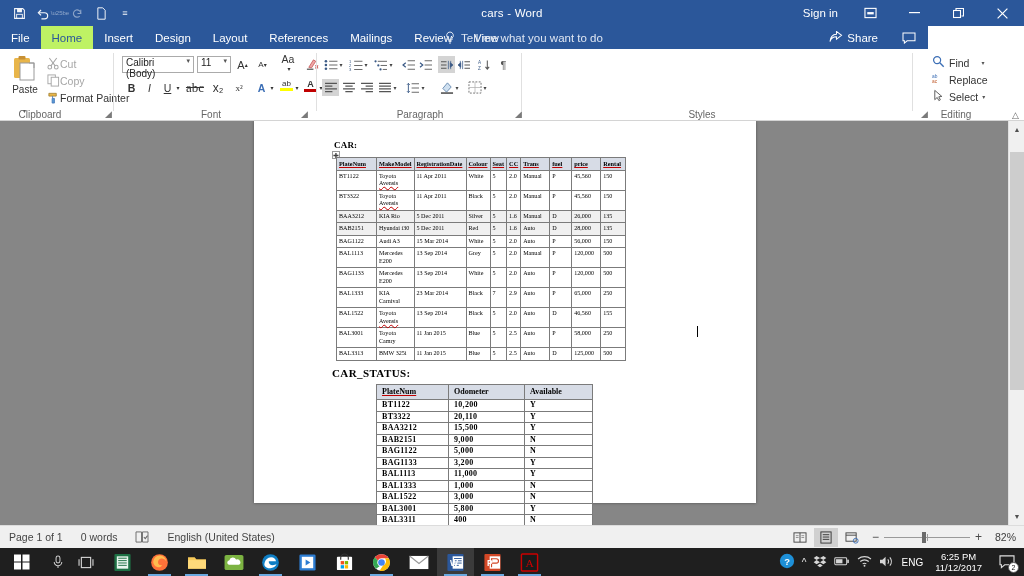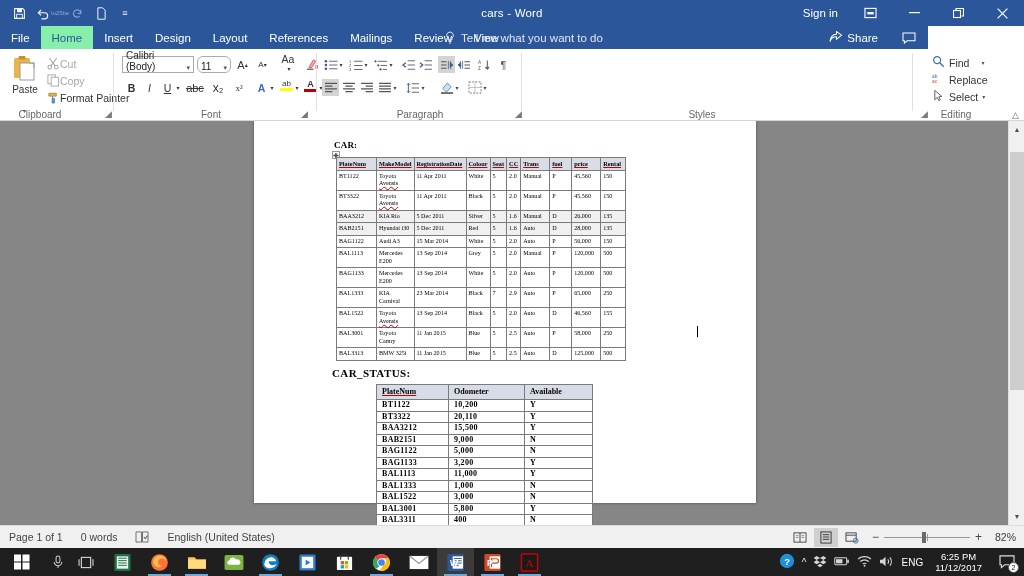--- a/index.html
+++ b/index.html
@@ -37,21 +37,21 @@
 
   
   .tabsrow {
     position: absolute; left: 0; top: 26px; width: 928px; height: 23px;
     background: #2b579a; color: #ffffff;
   }
   .tabs { position: absolute; left: 0; top: 0; height: 23px; display: flex; align-items: stretch; }
   .tab {
     padding: 0 11px; display: flex; align-items: center; font-size: 11.5px; color: #ffffff;
   }
-  .tab.active { background: #86efac; color: #2b579a; }
+  .tab.active { background: #bef264; color: #2b579a; }
   .tellme {
     position: absolute; left: 444px; top: 0; height: 23px; display: flex; align-items: center;
     font-size: 11.5px; color: #dfe6f2; gap: 5px;
   }
   .bulb { display: inline-block; width: 12px; height: 13px; }
   .tabs-right { position: absolute; right: 4px; top: 0; height: 23px; display: flex; align-items: center; gap: 10px; }
   .share-btn { display: flex; align-items: center; gap: 4px; font-size: 11.5px; color: #fff; padding: 0 6px; }
   .comment-btn { display: flex; align-items: center; padding: 0 8px; }
 
   
@@ -81,21 +81,21 @@
     display: flex; align-items: center; gap: 0; height: 17px;
     font-size: 10.5px; color: #a6a6a6; padding-left: 2px;
   }
   .cmd.enabled { color: #333; }
   .cmd .ci { width: 14px; height: 14px; display: inline-flex; align-items: center; justify-content: center; }
 
   
   .fontbox {
     position: absolute; border: 1px solid #ababab; background: #fff;
     height: 17px; font-size: 10px; color: #222;
-    display: flex; align-items: flex-end; padding: 0 3px;
+    display: flex; align-items: flex-start; padding: 0 3px;
   }
   .fb-caret { margin-left: auto; font-size: 7px; color: #555; }
   .fbtn {
     position: absolute; width: 17px; height: 17px;
     display: flex; align-items: center; justify-content: center;
     font-size: 10.5px; color: #333;
   }
   .mini-caret { font-size: 6px; color: #555; position: absolute; }
 
   
@@ -378,21 +378,21 @@
       <div class="rgroup-label" style="left:-30px;width:140px;">Clipboard</div>
       <div class="dialog-launcher" style="right:28px;">◢</div>
       <div class="rgroup-sep" style="left:113px;"></div>
     </div>
 
     <div class="rgroup" style="left:116px;width:190px;">
       <div class="fontbox" style="left:6px;top:7px;width:72px;">
         <span>Calibri (Body)</span>
         <span class="fb-caret">▾</span>
       </div>
-      <div class="fontbox" style="left:81px;top:7px;width:34px;border-radius:6px;">
+      <div class="fontbox" style="left:81px;top:7px;width:34px;">
         <span>11</span>
         <span class="fb-caret">▾</span>
       </div>
       <div class="fbtn" style="left:118px;top:7px;">
           <span style="font-size:11px;">A</span>
           <sup style="font-size:6px;">▴</sup>
         </div>
       <div class="fbtn" style="left:138px;top:7px;">
           <span style="font-size:8px;">A</span>
           <sup style="font-size:6px;">▾</sup>
@@ -413,21 +413,21 @@
           <b>B</b>
         </div>
       <div class="fbtn" style="left:25px;top:30px;">
           <i>I</i>
         </div>
       <div class="fbtn" style="left:43px;top:30px;">
           <u>U</u>
         </div>
       <div class="fbtn" style="left:58px;top:30px;width:8px;font-size:6px;">▾</div>
       <div class="fbtn" style="left:68px;top:30px;width:22px;">
-          <s style="font-size:11px;">abc</s>
+          <s style="font-size:13px;font-family:Liberation Serif, serif;">abc</s>
         </div>
       <div class="fbtn" style="left:92px;top:30px;width:20px;">
           <span style="font-size:12px;">x₂</span>
         </div>
       <div class="fbtn" style="left:113px;top:30px;width:20px;font-family:Liberation Serif, serif;">
           <span style="font-size:9px;">x²</span>
         </div>
       <div class="fbtn" style="left:137px;top:30px;">
           <span style="color:#3b6eb5;font-weight:700;">A</span>
         </div>

